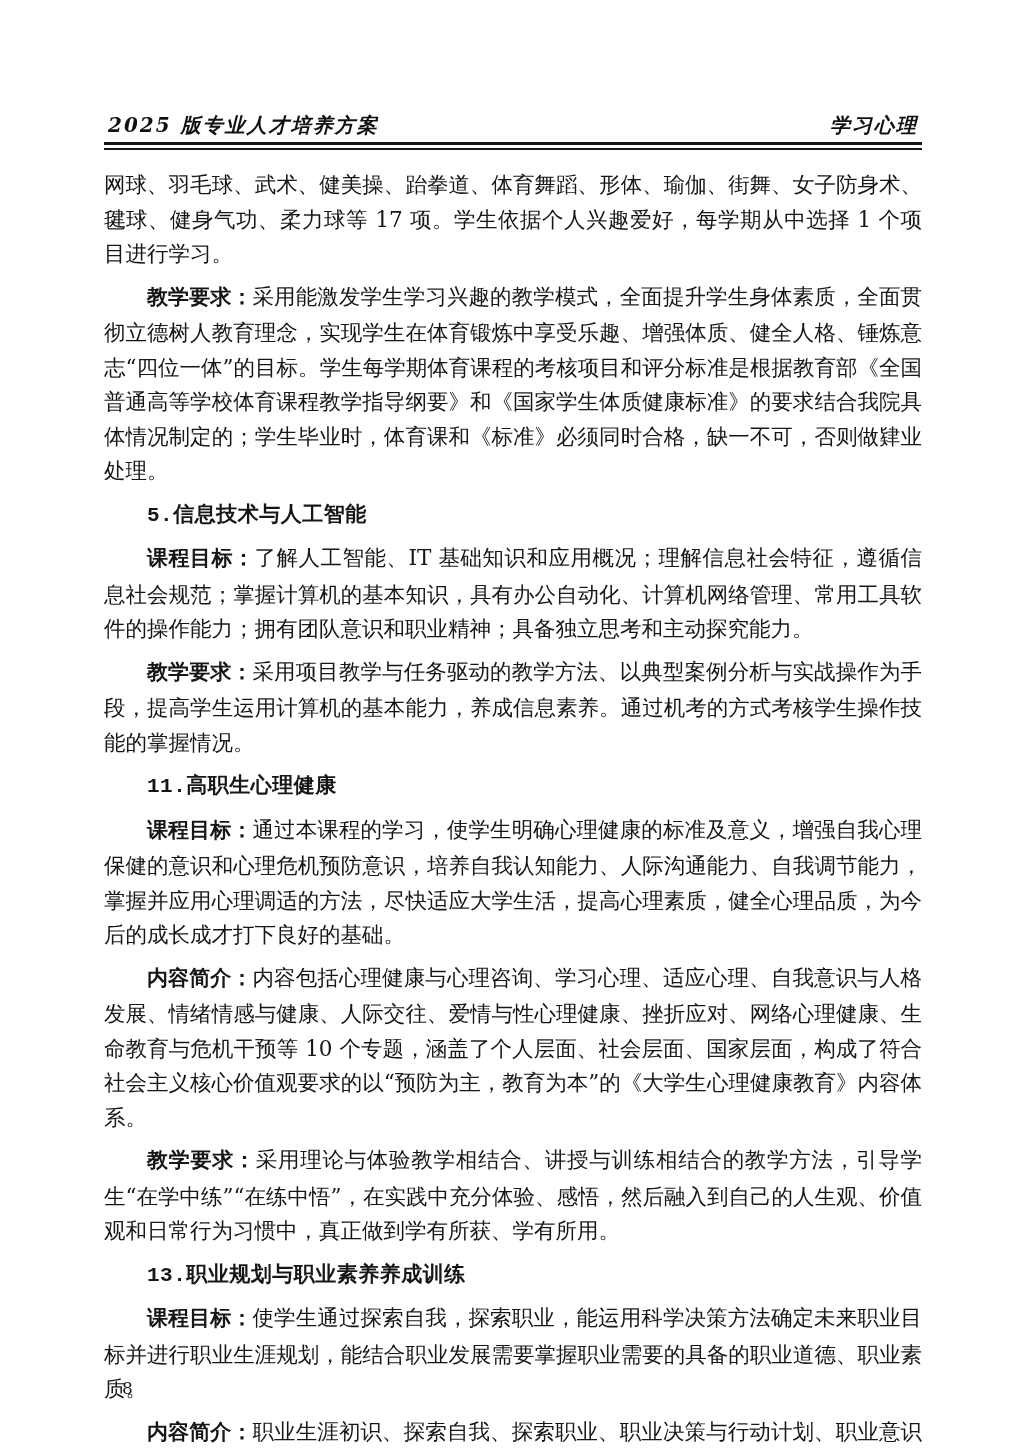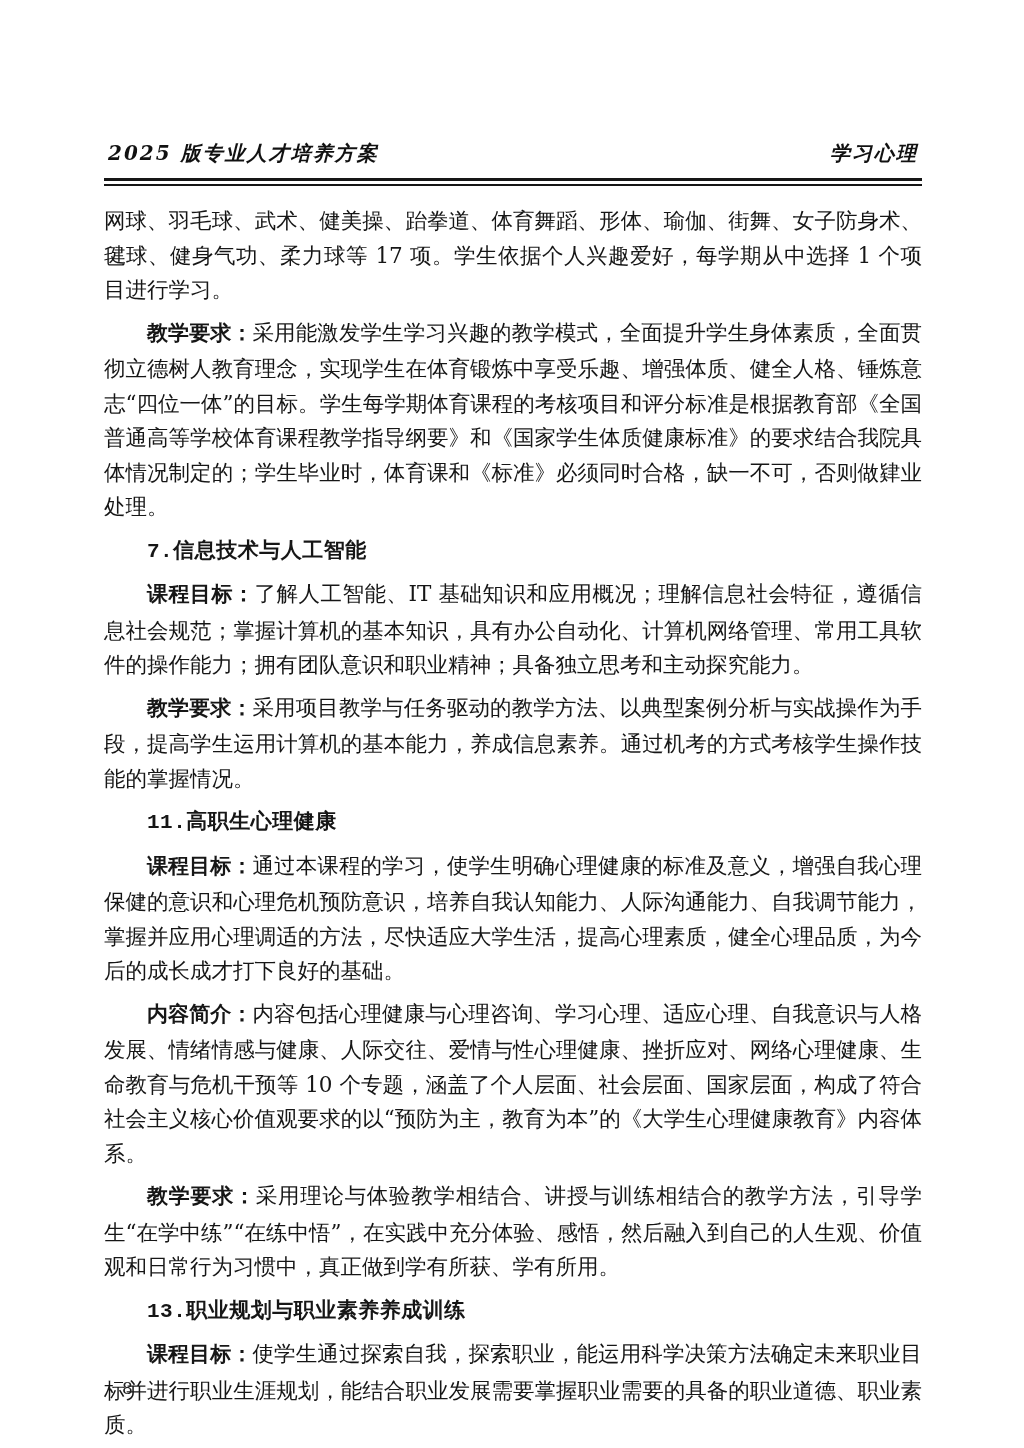--- a/index.html
+++ b/index.html
@@ -25,22 +25,21 @@
   .page-header {
     display: flex;
     justify-content: space-between;
     align-items: baseline;
     font-family: "DejaVu Serif", "Liberation Serif", serif;
     font-style: italic;
     font-weight: bold;
     font-size: 20px;
     letter-spacing: 2px;
     color: #111111;
-    padding: 0 4px 11px 4px;
-    margin-top: 28px;
+    padding: 0 4px 3px 4px;
   }
 
   .header-rule {
     height: 8px;
     border-top: 3px solid #161616;
     border-bottom: 2px solid #161616;
   }
 
   .body-text {
     margin-top: 18px;
@@ -83,21 +82,21 @@
     </div>
 
     <div class="header-rule"></div>
 
     <div class="body-text">
 
       <p class="para no-indent"><span>网球、羽毛球、武术、健美操、跆拳道、体育舞蹈、形体、瑜伽、街舞、女子防身术、毽球、健身气功、柔力球等 17 项。学生依据个人兴趣爱好，每学期从中选择 1 个项目进行学习。</span></p>
 
       <p class="para"><span class="lead">教学要求：</span><span>采用能激发学生学习兴趣的教学模式，全面提升学生身体素质，全面贯彻立德树人教育理念，实现学生在体育锻炼中享受乐趣、增强体质、健全人格、锤炼意志“四位一体”的目标。学生每学期体育课程的考核项目和评分标准是根据教育部《全国普通高等学校体育课程教学指导纲要》和《国家学生体质健康标准》的要求结合我院具体情况制定的；学生毕业时，体育课和《标准》必须同时合格，缺一不可，否则做肄业处理。</span></p>
 
-      <p class="para heading"><span class="lead">7.信息技术与人工智能</span></p>
+      <p class="para heading"><span class="lead">5.信息技术与人工智能</span></p>
 
       <p class="para"><span class="lead">课程目标：</span><span>了解人工智能、IT 基础知识和应用概况；理解信息社会特征，遵循信息社会规范；掌握计算机的基本知识，具有办公自动化、计算机网络管理、常用工具软件的操作能力；拥有团队意识和职业精神；具备独立思考和主动探究能力。</span></p>
 
 
       <p class="para"><span class="lead">教学要求：</span><span>采用项目教学与任务驱动的教学方法、以典型案例分析与实战操作为手段，提高学生运用计算机的基本能力，养成信息素养。通过机考的方式考核学生操作技能的掌握情况。</span></p>
 
       <p class="para heading"><span class="lead">11.高职生心理健康</span></p>
 
       <p class="para"><span class="lead">课程目标：</span><span>通过本课程的学习，使学生明确心理健康的标准及意义，增强自我心理保健的意识和心理危机预防意识，培养自我认知能力、人际沟通能力、自我调节能力，掌握并应用心理调适的方法，尽快适应大学生活，提高心理素质，健全心理品质，为今后的成长成才打下良好的基础。</span></p>
 

